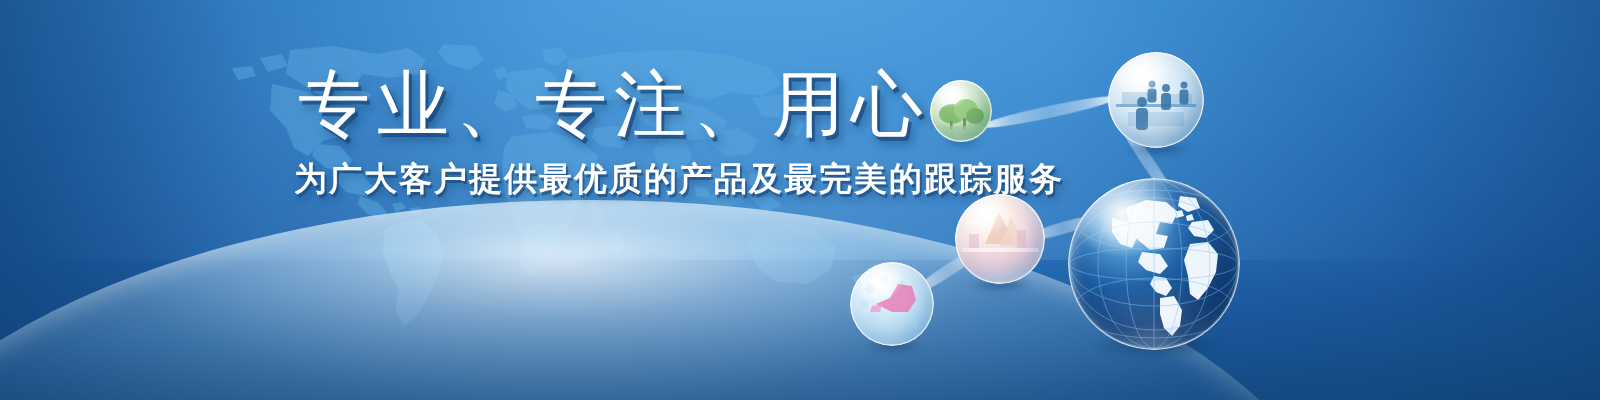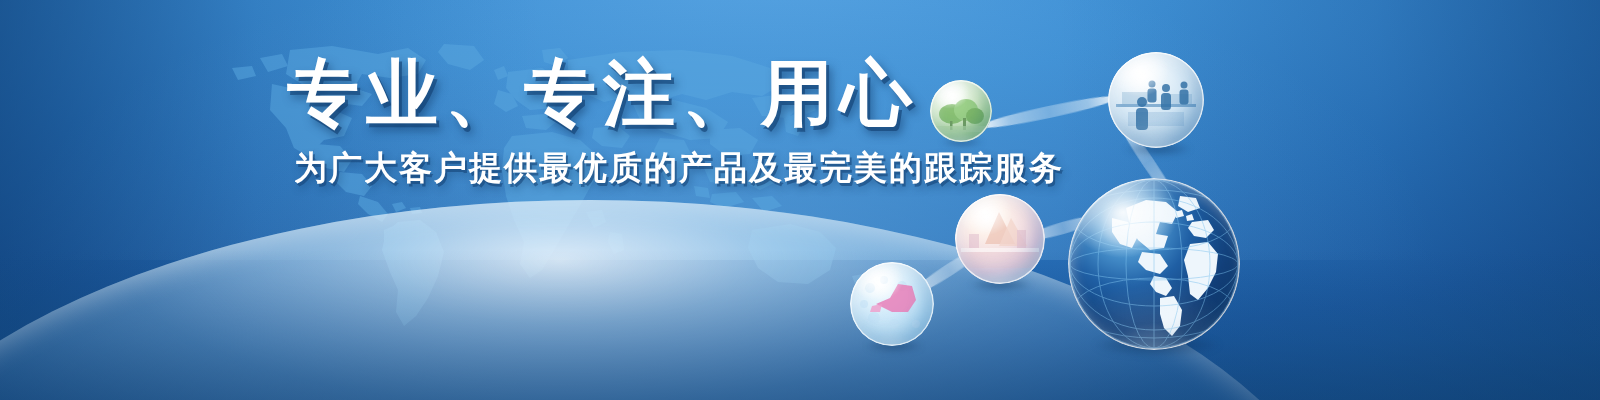--- a/index.html
+++ b/index.html
@@ -59,24 +59,24 @@
     width:1520px; height:760px;
     border-radius:50%;
     box-shadow:inset 0 7px 26px rgba(255,255,255,0.40);
   }
 
   
   .textblock{
     position:absolute; left:286px; top:52px; width:720px;
   }
   .headline{
-    margin:1px;
+    margin:12px;
     font-size:72px;
     line-height:80px;
-    font-weight:bold;
+    font-weight:normal;
     color:#ffffff;
     letter-spacing:7px;
     white-space:nowrap;
     text-shadow:
       3px 4px 0px rgba(17,62,112,0.60),
       5px 7px 10px rgba(12,48,92,0.52);
   }
   .subline{
     margin:14px 0 0 8px;
     font-size:33px;

